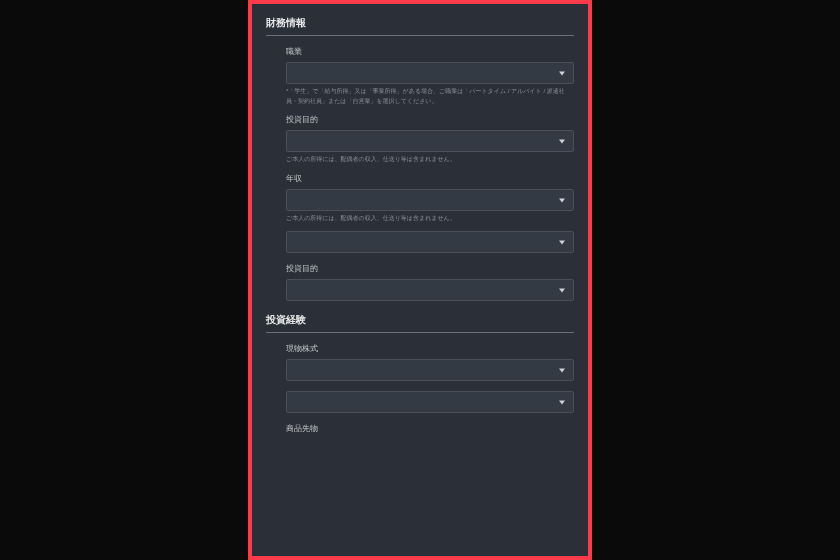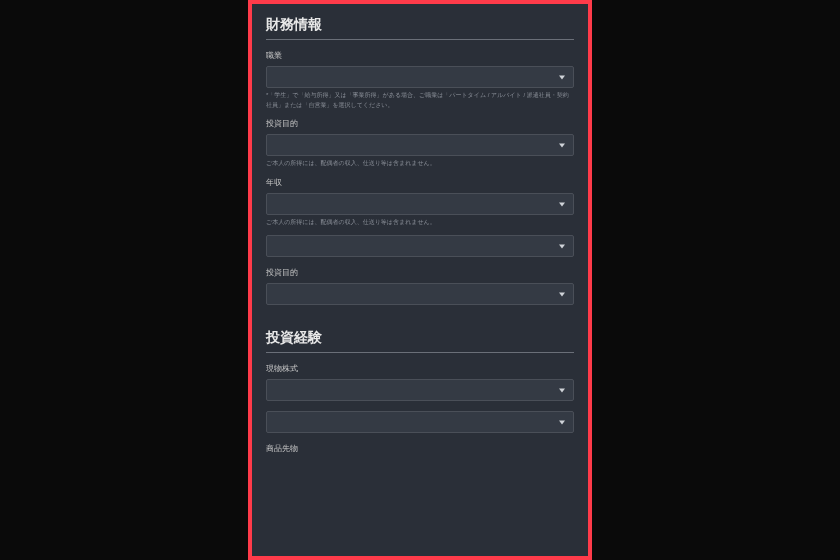--- a/index.html
+++ b/index.html
@@ -17,29 +17,30 @@
     height: 560px;
     border: 4px solid #ff3b4a;
     background: #2a2f38;
     margin-top: 0;
     overflow: hidden;
   }
   .form-inner {
     padding: 8px 14px 0 14px;
   }
   .section-header {
-    font-size: 14px;
+    font-size: 10px;
     font-weight: 700;
     color: #e8e8e8;
     padding: 4px 0 5px 0;
     border-bottom: 1px solid #6a6f78;
     margin-bottom: 10px;
   }
   .field {
     margin-bottom: 6px;
+    margin-left: 20px;
   }
   .field-label {
     font-size: 8px;
     color: #c8c8c8;
     margin-bottom: 5px;
     font-weight: 500;
   }
   .select-box {
     background: #343a44;
     border: 1px solid #4a4f58;
@@ -61,21 +62,21 @@
     border-top: 4px solid #cfd3d8;
   }
   .help-text {
     font-size: 6px;
     color: #8a8f98;
     line-height: 1.6;
     margin-top: 3px;
     margin-bottom: 8px;
   }
   .section-gap {
-    margin-top: 20px;
+    margin-top: 8px;
   }
 </style>
 </head>
 <body>
 
 <div class="highlight-frame">
   <div class="form-inner">
 
     <div class="section-header">財務情報</div>
 

